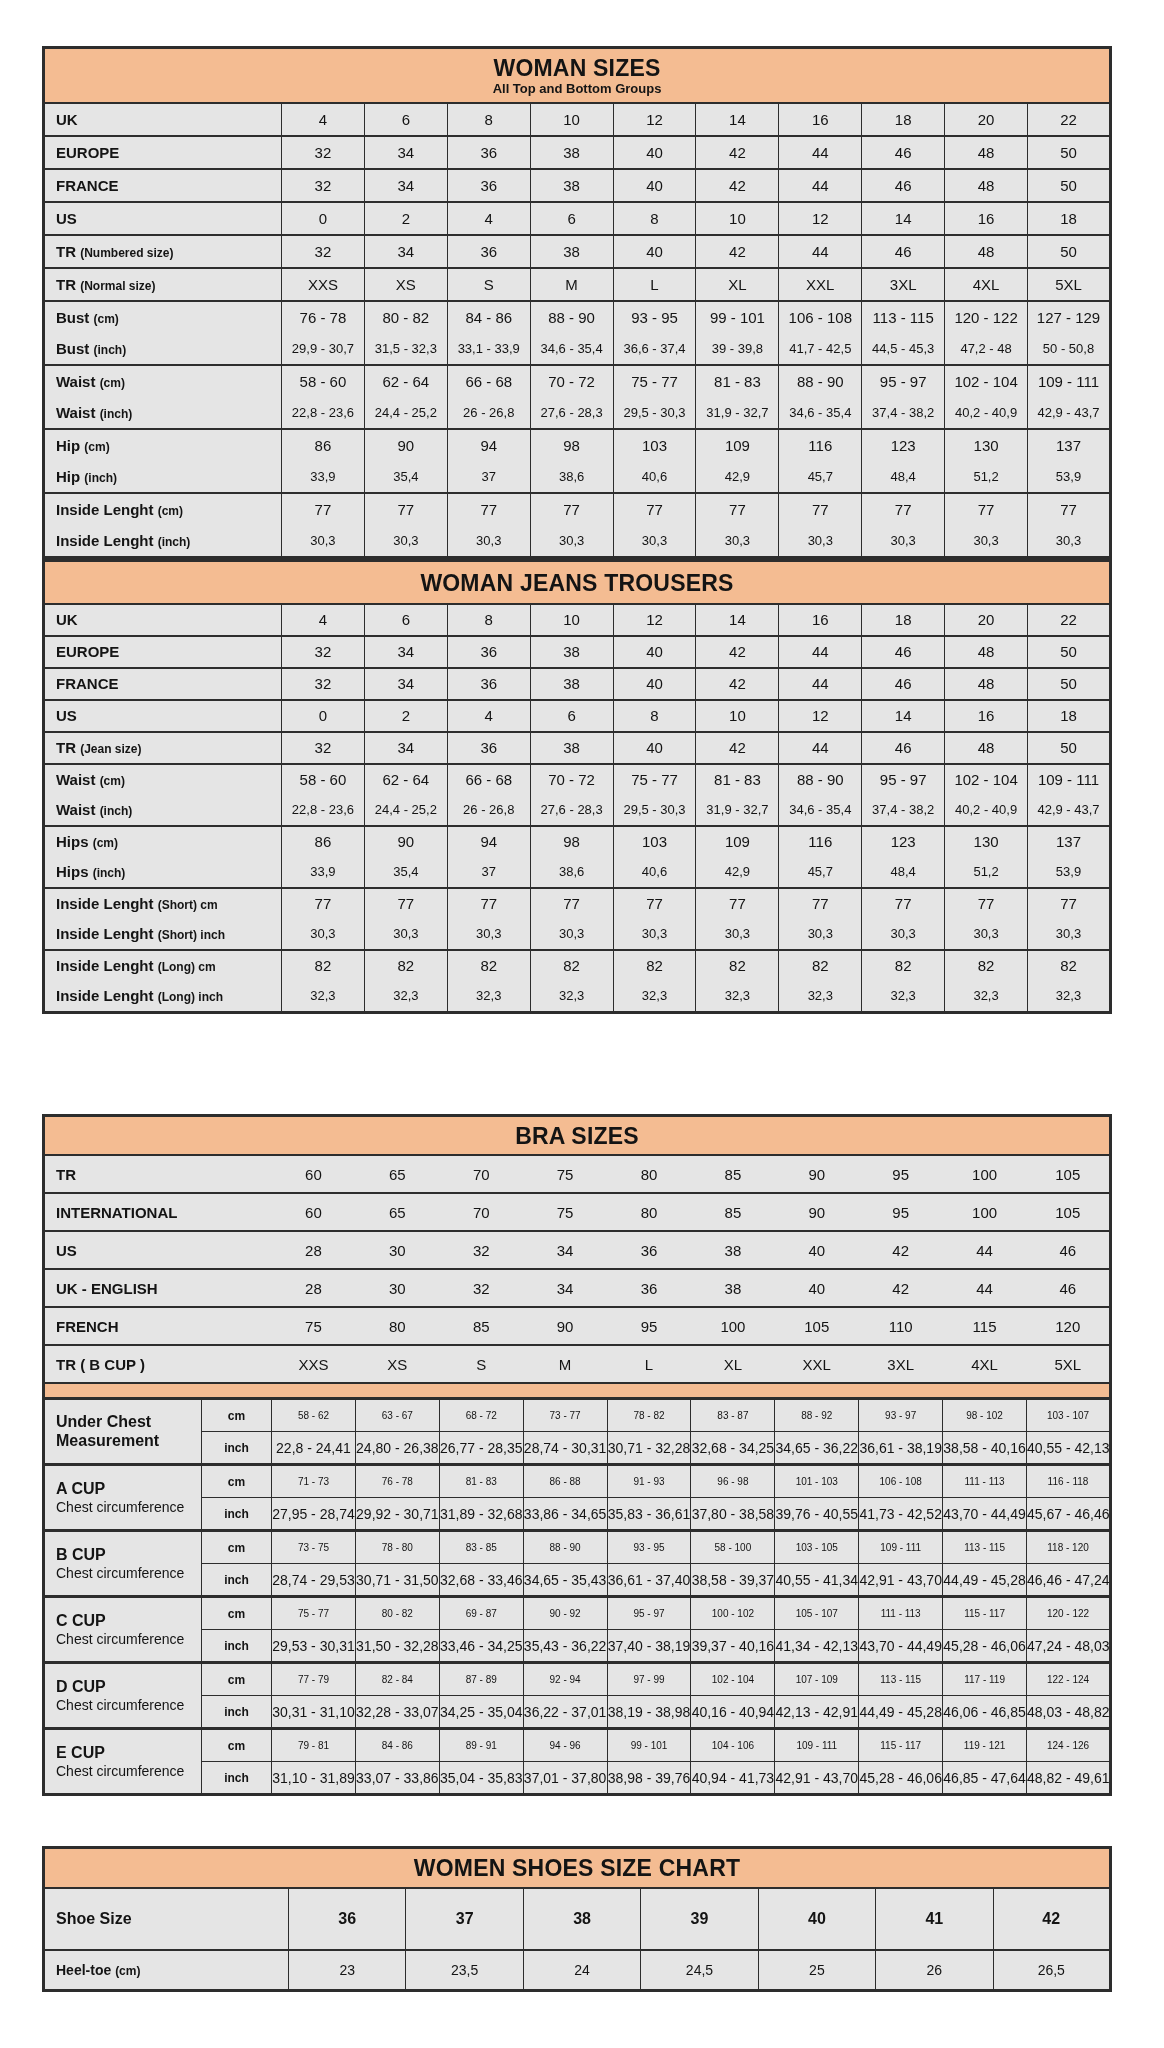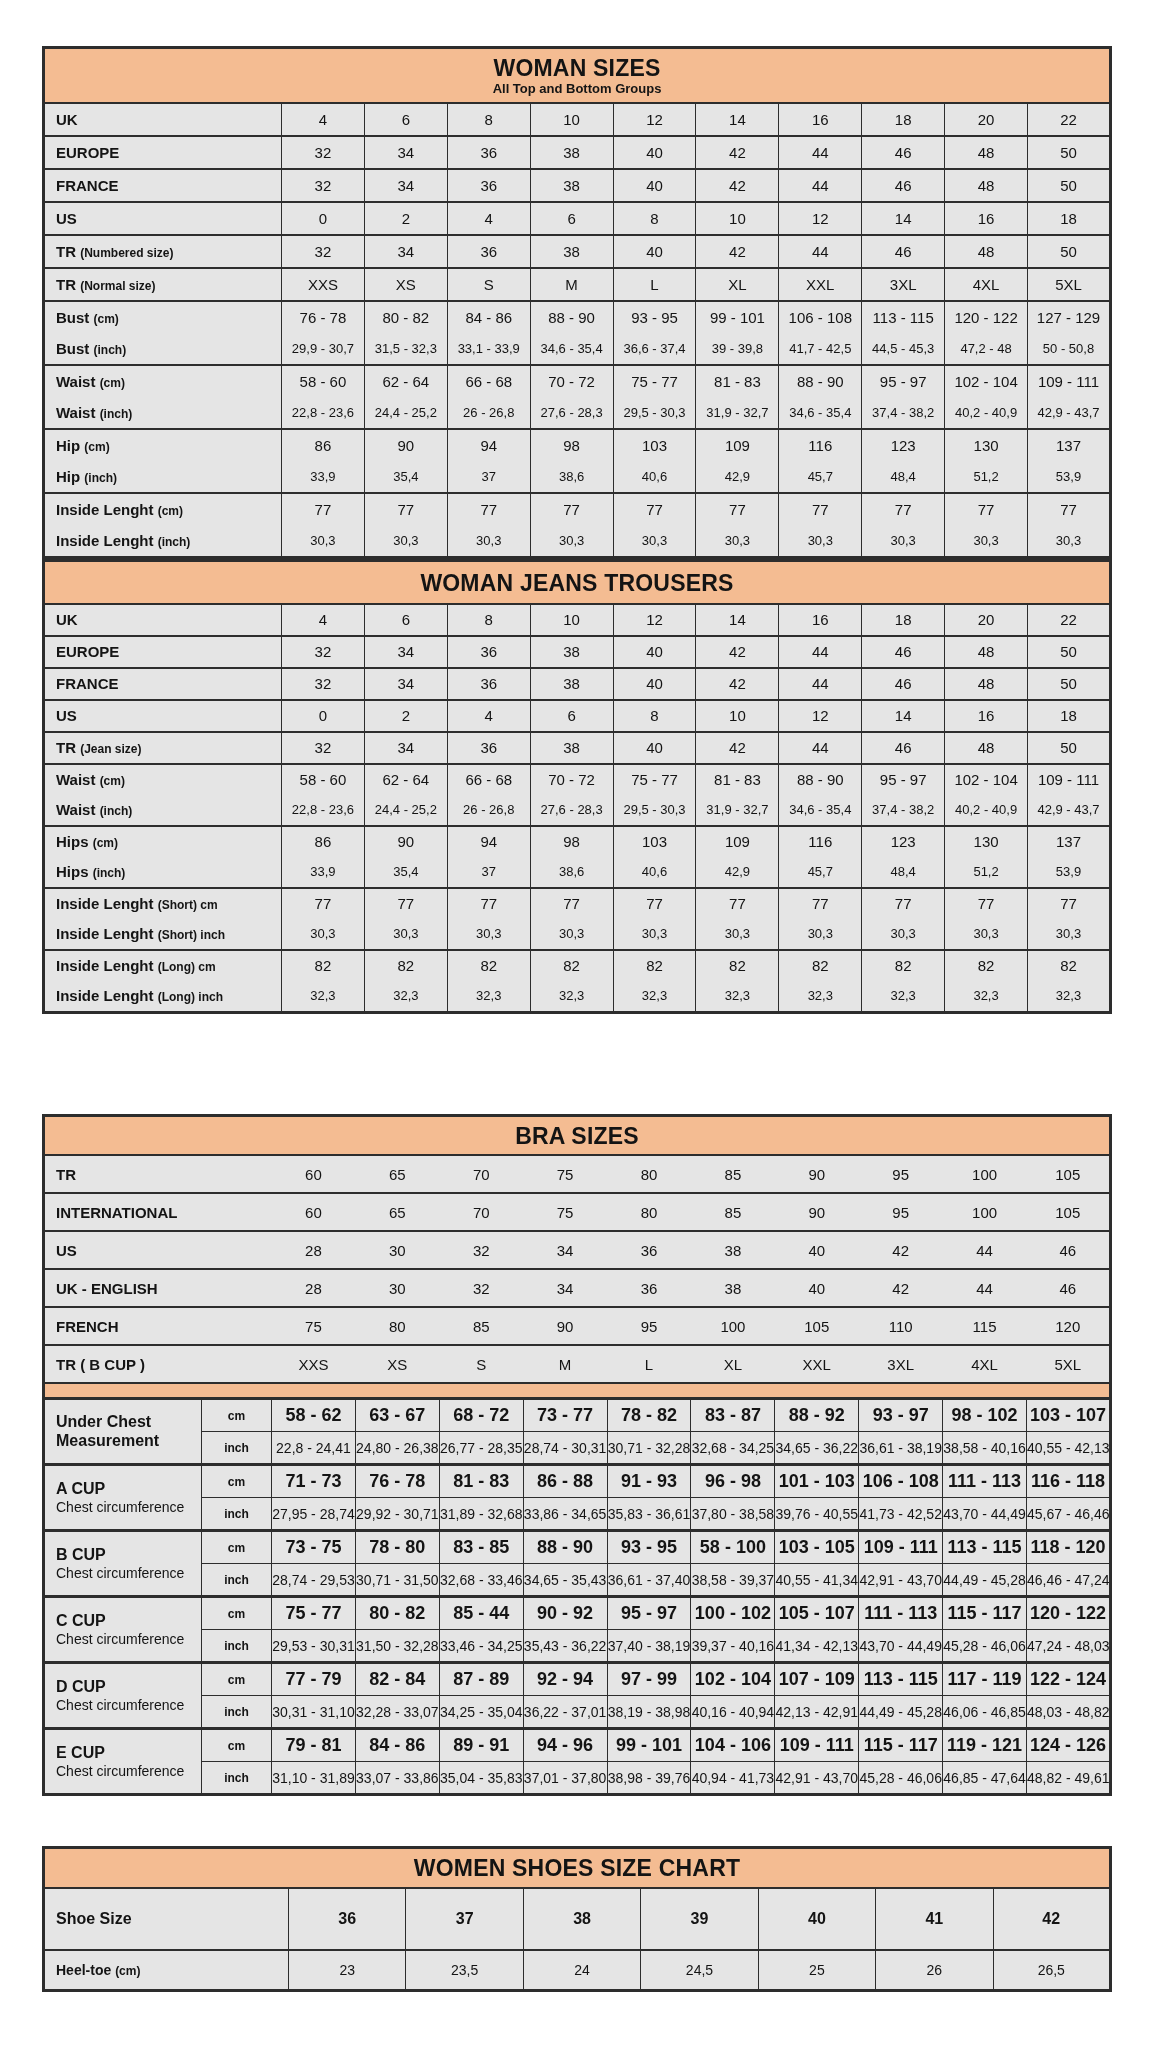--- a/index.html
+++ b/index.html
@@ -28,21 +28,21 @@
   .bra tr.band td{border-left:none;border-right:none;border-top:2px solid var(--border);height:36px;font-size:15px;}
   .bra td.band-lbl{font-size:15.5px;}
   .bra tr.sep-row td{border-top:2px solid var(--border);border-bottom:3px solid var(--border);background:var(--peach);height:13px;}
   .bra tr.mrow td{border-left:1px solid var(--border);border-right:1px solid var(--border);height:31px;}
   .bra tr.gs td{border-top:3px solid var(--border);}
   .bra tr.is td{border-top:1px solid var(--border);}
   .bra td.cup-lbl{white-space:normal;vertical-align:middle;padding-right:12px;}
   .cup-main{font-weight:bold;font-size:16px;text-align:left;line-height:1.15;}
   .cup-sub{font-weight:normal;font-size:14px;text-align:left;margin-top:1px;}
   .bra td.unit{font-weight:bold;font-size:12px;}
-  .bra td.mcm{font-size:18px;font-weight:bold;}
+  .bra td.mcm{font-size:10px;}
   .bra td.minch{font-size:14px;}
   
   .shoes td{border-left:1px solid var(--border);border-right:1px solid var(--border);}
   .shoes tr.gs td{border-top:2px solid var(--border);}
   .shoes tr.shoe1 td{height:60px;font-size:16px;font-weight:bold;}
   .shoes tr.shoe2 td{height:38px;font-size:14px;}
   .shoes td.lbl{font-size:15px;}
   
   .mt-jeans{}
   .mt-bra{margin-top:100px;}
@@ -622,21 +622,21 @@
           <td class="val minch">46,46 - 47,24</td>
         </tr>
         <tr class="gs mrow">
           <td class="lbl cup-lbl" rowspan="2">
             <div class="cup-main">C CUP</div>
             <div class="cup-sub">Chest circumference</div>
           </td>
           <td class="unit">cm</td>
           <td class="val mcm">75 - 77</td>
           <td class="val mcm">80 - 82</td>
-          <td class="val mcm">85 - 44</td>
+          <td class="val mcm">69 - 87</td>
           <td class="val mcm">90 - 92</td>
           <td class="val mcm">95 - 97</td>
           <td class="val mcm">100 - 102</td>
           <td class="val mcm">105 - 107</td>
           <td class="val mcm">111 - 113</td>
           <td class="val mcm">115 - 117</td>
           <td class="val mcm">120 - 122</td>
         </tr>
         <tr class="is mrow">
           <td class="unit">inch</td>

